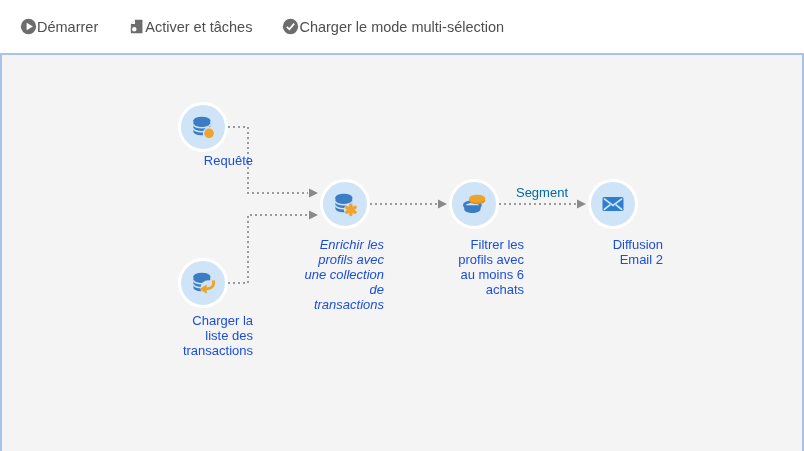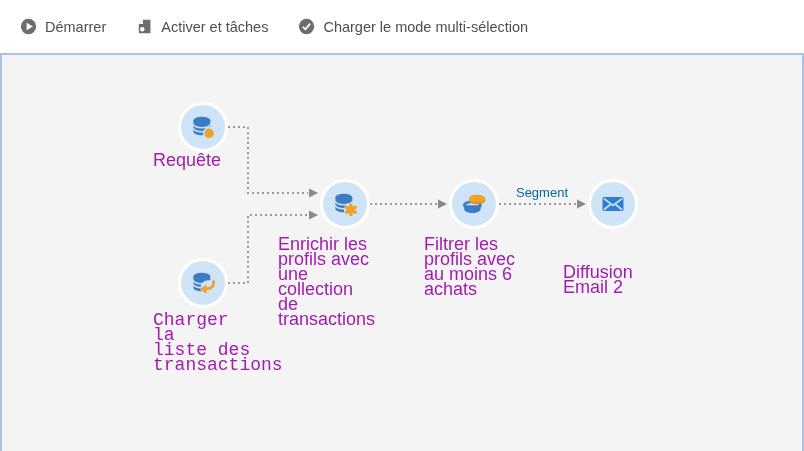--- a/index.html
+++ b/index.html
@@ -3,34 +3,34 @@
 <meta charset="utf-8">
 <style>
   * { margin:0; padding:0; box-sizing:border-box; }
   html,body { width:804px; height:451px; overflow:hidden; background:#fff;
     font-family:"Liberation Sans","DejaVu Sans",sans-serif; }
   .stage { position:relative; width:804px; height:451px; }
 
   
   .toolbar { position:absolute; left:0; top:0; width:804px; height:53px;
     background:#fff; display:flex; align-items:center; padding-left:20px; gap:30px; }
-  .tb-item { display:flex; align-items:center; gap:8px; cursor:pointer;text-align:right; }
+  .tb-item { display:flex; align-items:center; gap:0; cursor:pointer;text-align:right; }
   .tb-item span.lbl { font-size:14.5px; color:#4f4f4f; }
 
   
   .canvas { position:absolute; left:0; top:53px; width:804px; height:398px;
     background:#f4f4f4; border:2px solid #a9c2e9; border-bottom:none; }
   .edges { position:absolute; left:0; top:0; width:800px; height:396px; pointer-events:none; }
 
   
   .node-circle { position:absolute; width:50px; height:50px; border-radius:50%;
     background:#cfe4f6; border:3px solid #ffffff; display:flex; align-items:center;
     justify-content:center; cursor:pointer; }
-  .node-label { position:absolute; width:100px; text-align:left; font-size:18px;
-    line-height:15px; color:#a21caf; white-space:pre-line; }
+  .node-label { position:absolute; width:100px; text-align:right; font-size:13px;
+    line-height:15px; color:#1d4ed8; white-space:pre-line; }
   .edge-label { position:absolute; left:496px; top:130px; width:88px; text-align:center;
     font-size:13px; color:#0369a1; cursor:pointer; }
 </style>
 </head>
 <body>
 
 <div class="stage">
 
   <div class="toolbar">
     <div class="tb-item">
@@ -93,39 +93,39 @@
       <svg viewBox="0 0 24 24" width="28" height="28">
         <ellipse cx="11" cy="6.2" rx="7.2" ry="3" fill="#3b7cc4"></ellipse>
         <path d="M3.8 6.2 V16 c0 1.66 3.22 3 7.2 3 s7.2 -1.34 7.2 -3 V6.2 Z" fill="#3b7cc4"></path>
         <path d="M3.8 9.7 c0 1.66 3.22 3 7.2 3 s7.2 -1.34 7.2 -3" fill="none" stroke="#cfe4f6" stroke-width="1.3"></path>
         <path d="M3.8 13.1 c0 1.66 3.22 3 7.2 3 s7.2 -1.34 7.2 -3" fill="none" stroke="#cfe4f6" stroke-width="1.3"></path>
         <circle cx="16.4" cy="16.2" r="6.6" fill="#cfe4f6"></circle>
         <path d="M21 9.8 C21.6 14.6 19.8 16.9 14.6 17.1" stroke="#f0a32a" stroke-width="2.4" fill="none"></path>
         <polygon points="15.2,13.2 9,17.2 15.2,21.2" fill="#f0a32a"></polygon>
       </svg>
     </div>
-    <div class="node-label" style="left:151px; top:258px;font-family:Liberation Mono, monospace;">Charger la
+    <div class="node-label" style="left:151px; top:258px;">Charger la
 liste des
 transactions</div>
 
     <div class="node-circle" style="left:318px; top:124px;">
       <svg viewBox="0 0 24 24" width="28" height="28">
         <ellipse cx="11" cy="6.2" rx="7.2" ry="3" fill="#3b7cc4"></ellipse>
         <path d="M3.8 6.2 V16 c0 1.66 3.22 3 7.2 3 s7.2 -1.34 7.2 -3 V6.2 Z" fill="#3b7cc4"></path>
         <path d="M3.8 9.7 c0 1.66 3.22 3 7.2 3 s7.2 -1.34 7.2 -3" fill="none" stroke="#cfe4f6" stroke-width="1.3"></path>
         <path d="M3.8 13.1 c0 1.66 3.22 3 7.2 3 s7.2 -1.34 7.2 -3" fill="none" stroke="#cfe4f6" stroke-width="1.3"></path>
         <circle cx="17" cy="17" r="6" fill="#cfe4f6"></circle>
         <g stroke="#f0a32a" stroke-width="3" stroke-linecap="round">
           <line x1="17" y1="12.9" x2="17" y2="21.1"></line>
           <line x1="13.4" y1="14.95" x2="20.6" y2="19.05"></line>
           <line x1="20.6" y1="14.95" x2="13.4" y2="19.05"></line>
         </g>
       </svg>
     </div>
-    <div class="node-label" style="left:276px; top:182px;">Enrichir les
+    <div class="node-label" style="left:282px; top:182px;font-style:italic;">Enrichir les
 profils avec
 une collection
 de
 transactions</div>
 
     <div class="node-circle" style="left:447px; top:124px;">
       <svg viewBox="0 0 24 24" width="28" height="28">
         <path d="M3.6 13 V16.6 c0 1.8 3.1 3.2 7 3.2 s7 -1.4 7 -3.2 V13 Z" fill="#3b7cc4"></path>
         <ellipse cx="10.6" cy="13" rx="7" ry="2.9" fill="none" stroke="#3b7cc4" stroke-width="2.2"></ellipse>
         <ellipse cx="14.7" cy="8.9" rx="7" ry="3.4" fill="#de9317"></ellipse>
@@ -138,17 +138,17 @@
 achats</div>
 
     <div class="node-circle" style="left:586px; top:124px;">
       <svg viewBox="0 0 24 24" width="28" height="28">
         <rect x="3" y="6" width="18" height="12" rx="1.6" fill="#2f7dd1"></rect>
         <path d="M4.2 7.4 L12 13.3 L19.8 7.4" fill="none" stroke="#cfe4f6" stroke-width="1.5"></path>
         <path d="M4.2 16.9 L9.7 12.5" fill="none" stroke="#cfe4f6" stroke-width="1.5"></path>
         <path d="M19.8 16.9 L14.3 12.5" fill="none" stroke="#cfe4f6" stroke-width="1.5"></path>
       </svg>
     </div>
-    <div class="node-label" style="left:561px; top:182px;margin-top:28px;">Diffusion
+    <div class="node-label" style="left:561px; top:182px;">Diffusion
 Email 2</div>
 
   </div>
 </div>
 
 </body></html>

